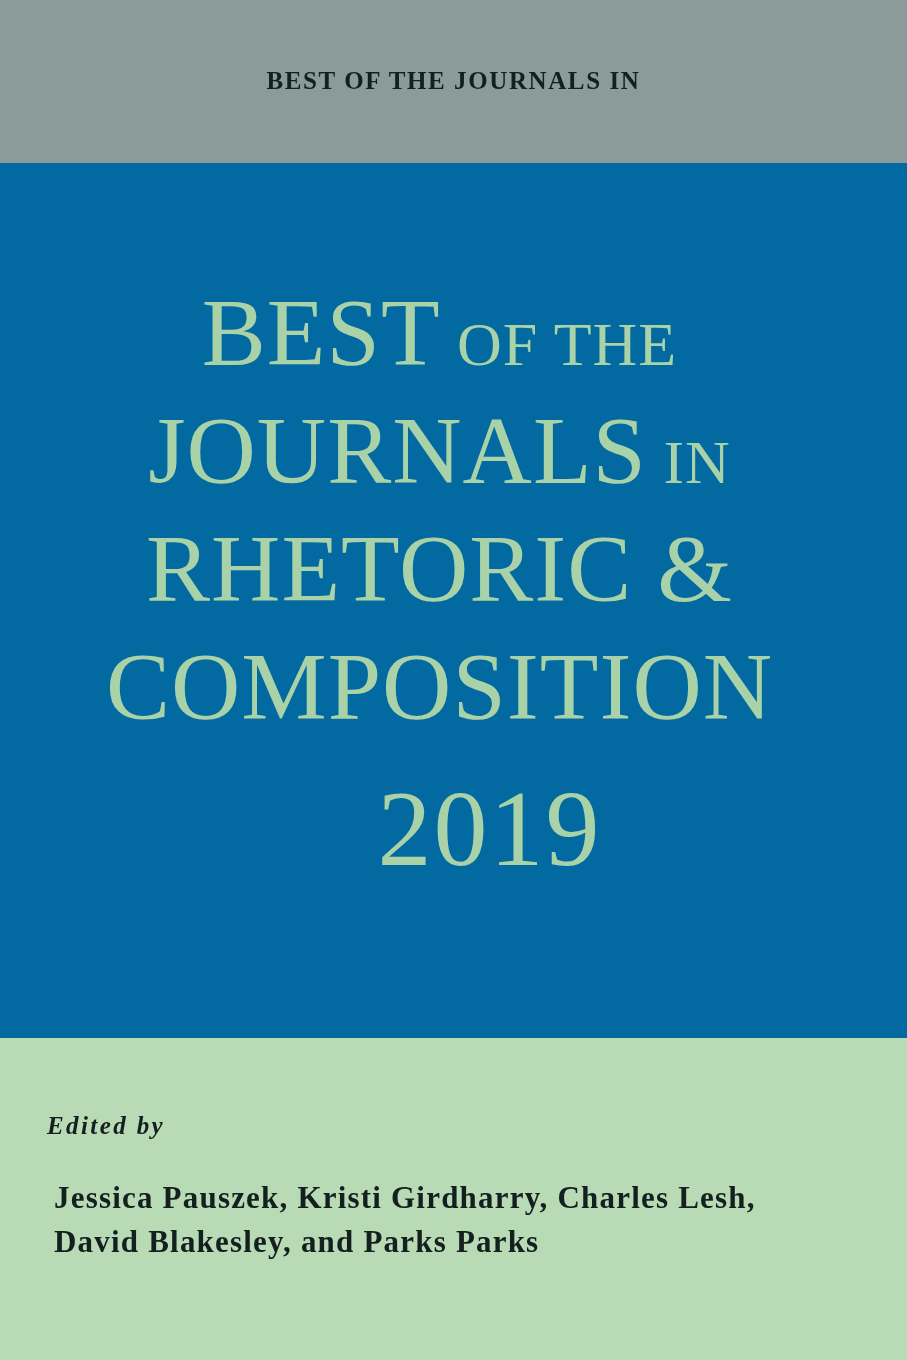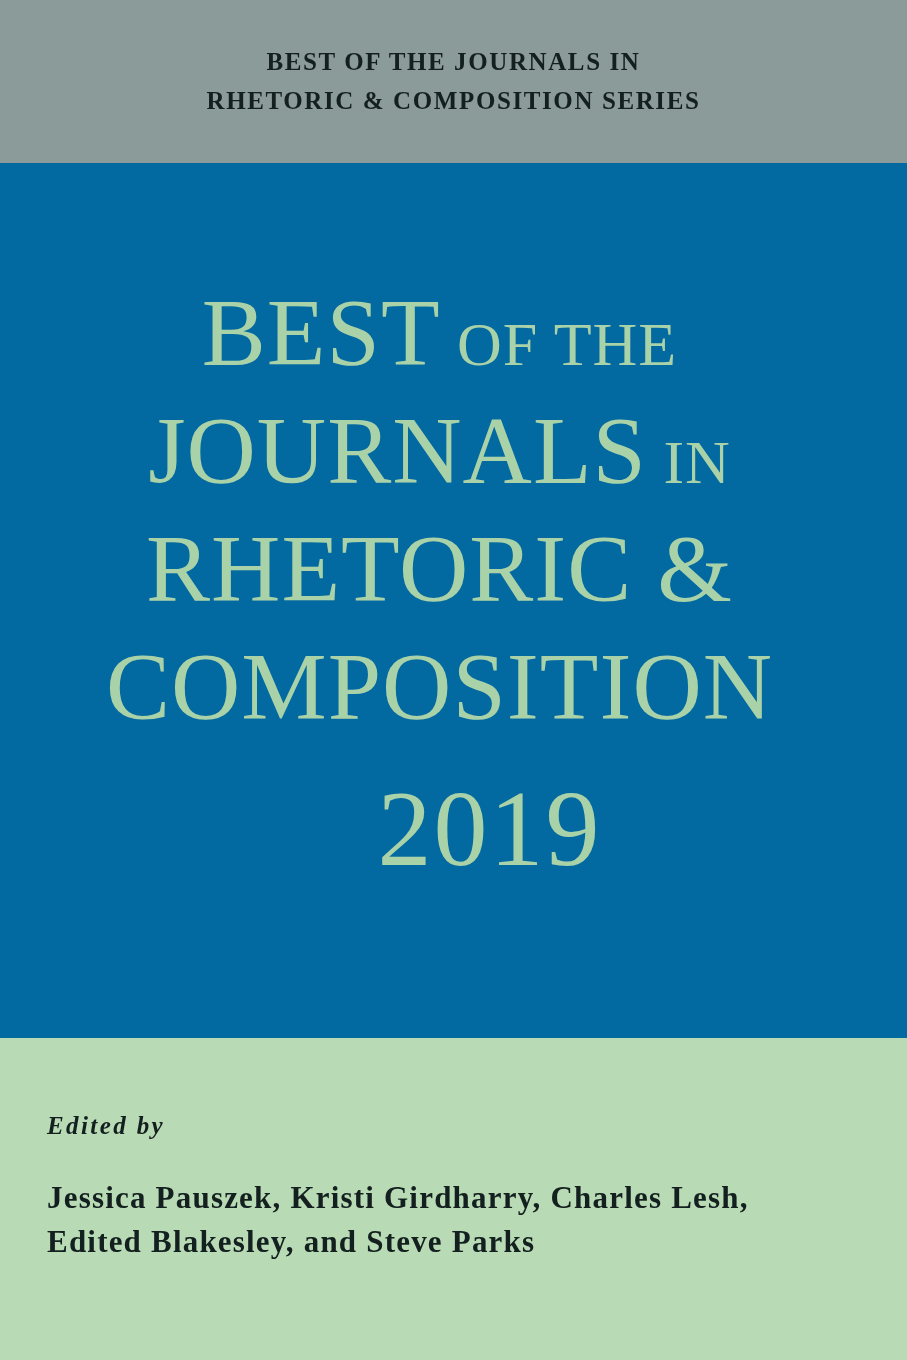--- a/index.html
+++ b/index.html
@@ -112,31 +112,31 @@
     margin-bottom: 36px;
     font-style: italic;
   }
   .editors-names {
     color: #14201f;
     font-family: "Liberation Serif", serif;
     font-weight: bold;
     font-size: 31px;
     letter-spacing: 1.2px;
     line-height: 1.42;
+    margin-left: 7px;
   }
   .editors-names span { display: block; white-space: nowrap; }
 </style>
 </head>
 <body>
 
 <div class="cover">
 
   <div class="series-band">
     <div class="series-line">BEST OF THE JOURNALS IN</div>
-    <div class="series-line">RHETORIC &amp; COMPOSITION SERIES</div>
   </div>
 
   <div class="title-block">
     <div class="title-row row-1">
       <span class="big">BEST</span><span class="small" style="font-size:62px;">&nbsp;</span><span class="small">OF THE</span>
     </div>
     <div class="title-row row-2">
       <span class="big">JOURNALS</span><span class="small" style="font-size:62px;">&nbsp;</span><span class="small">IN</span>
     </div>
     <div class="title-row row-3">
@@ -147,18 +147,18 @@
     </div>
   </div>
 
   <div class="year">2019</div>
 
   <div class="editors-band">
     <div class="editors-inner">
       <div class="edited-by">Edited by</div>
       <div class="editors-names">
         <span>Jessica Pauszek, Kristi Girdharry, Charles Lesh,</span>
-        <span>Edited Blakesley, and Steve Parks</span>
+        <span>David Blakesley, and Parks Parks</span>
       </div>
     </div>
   </div>
 
 </div>
 
 </body></html>

